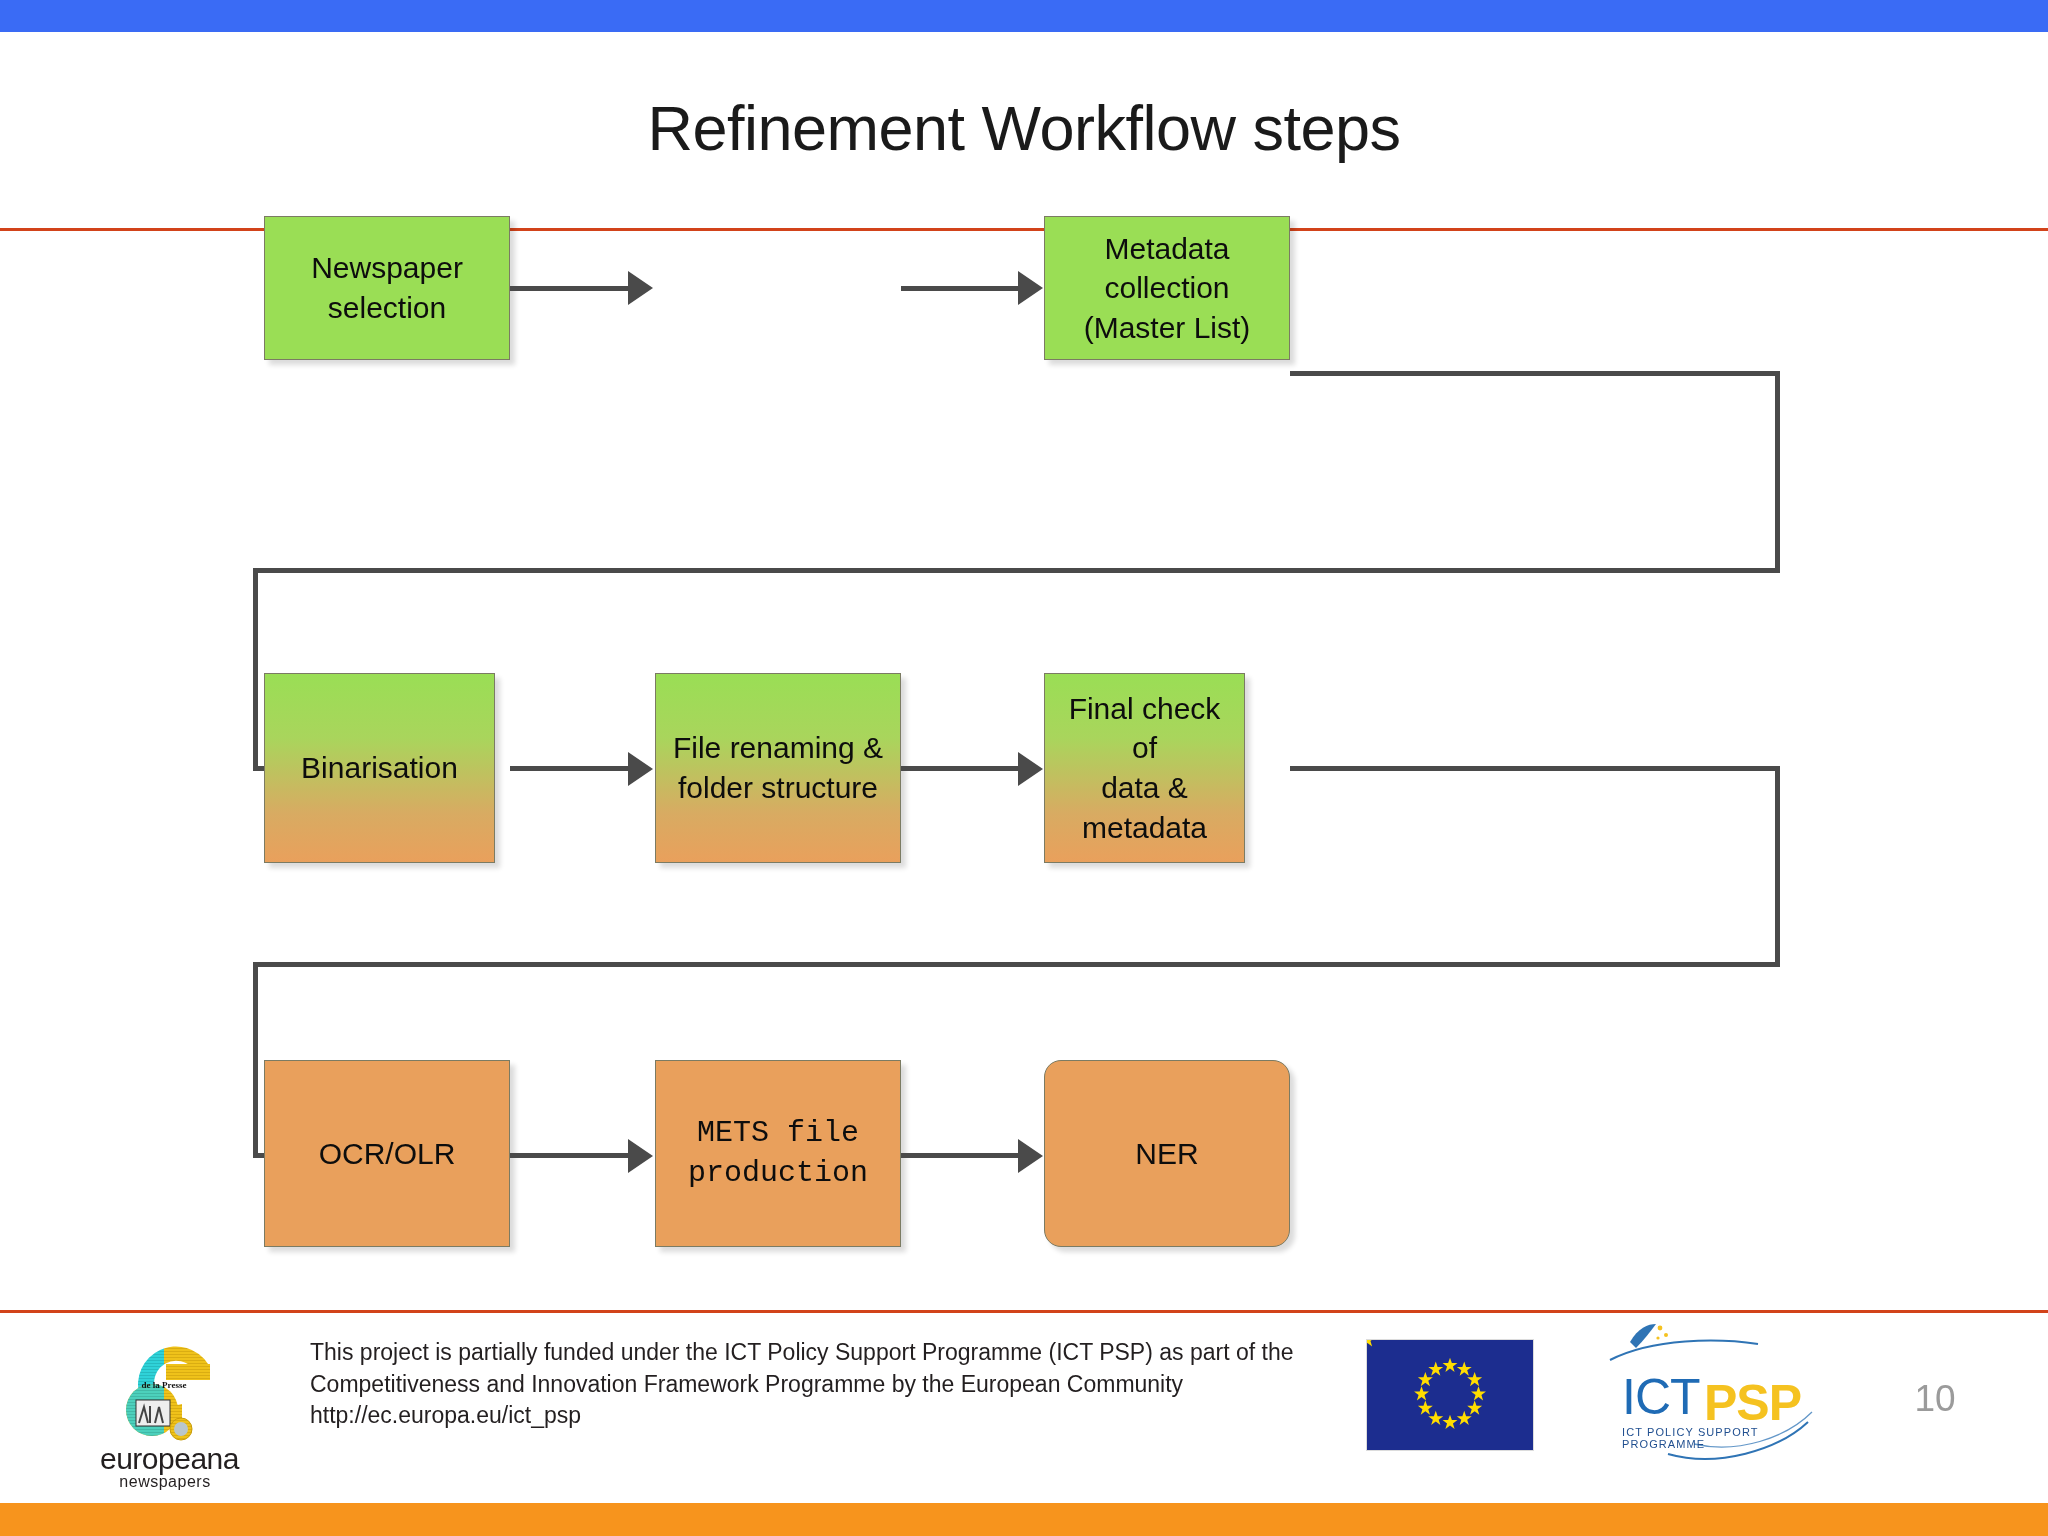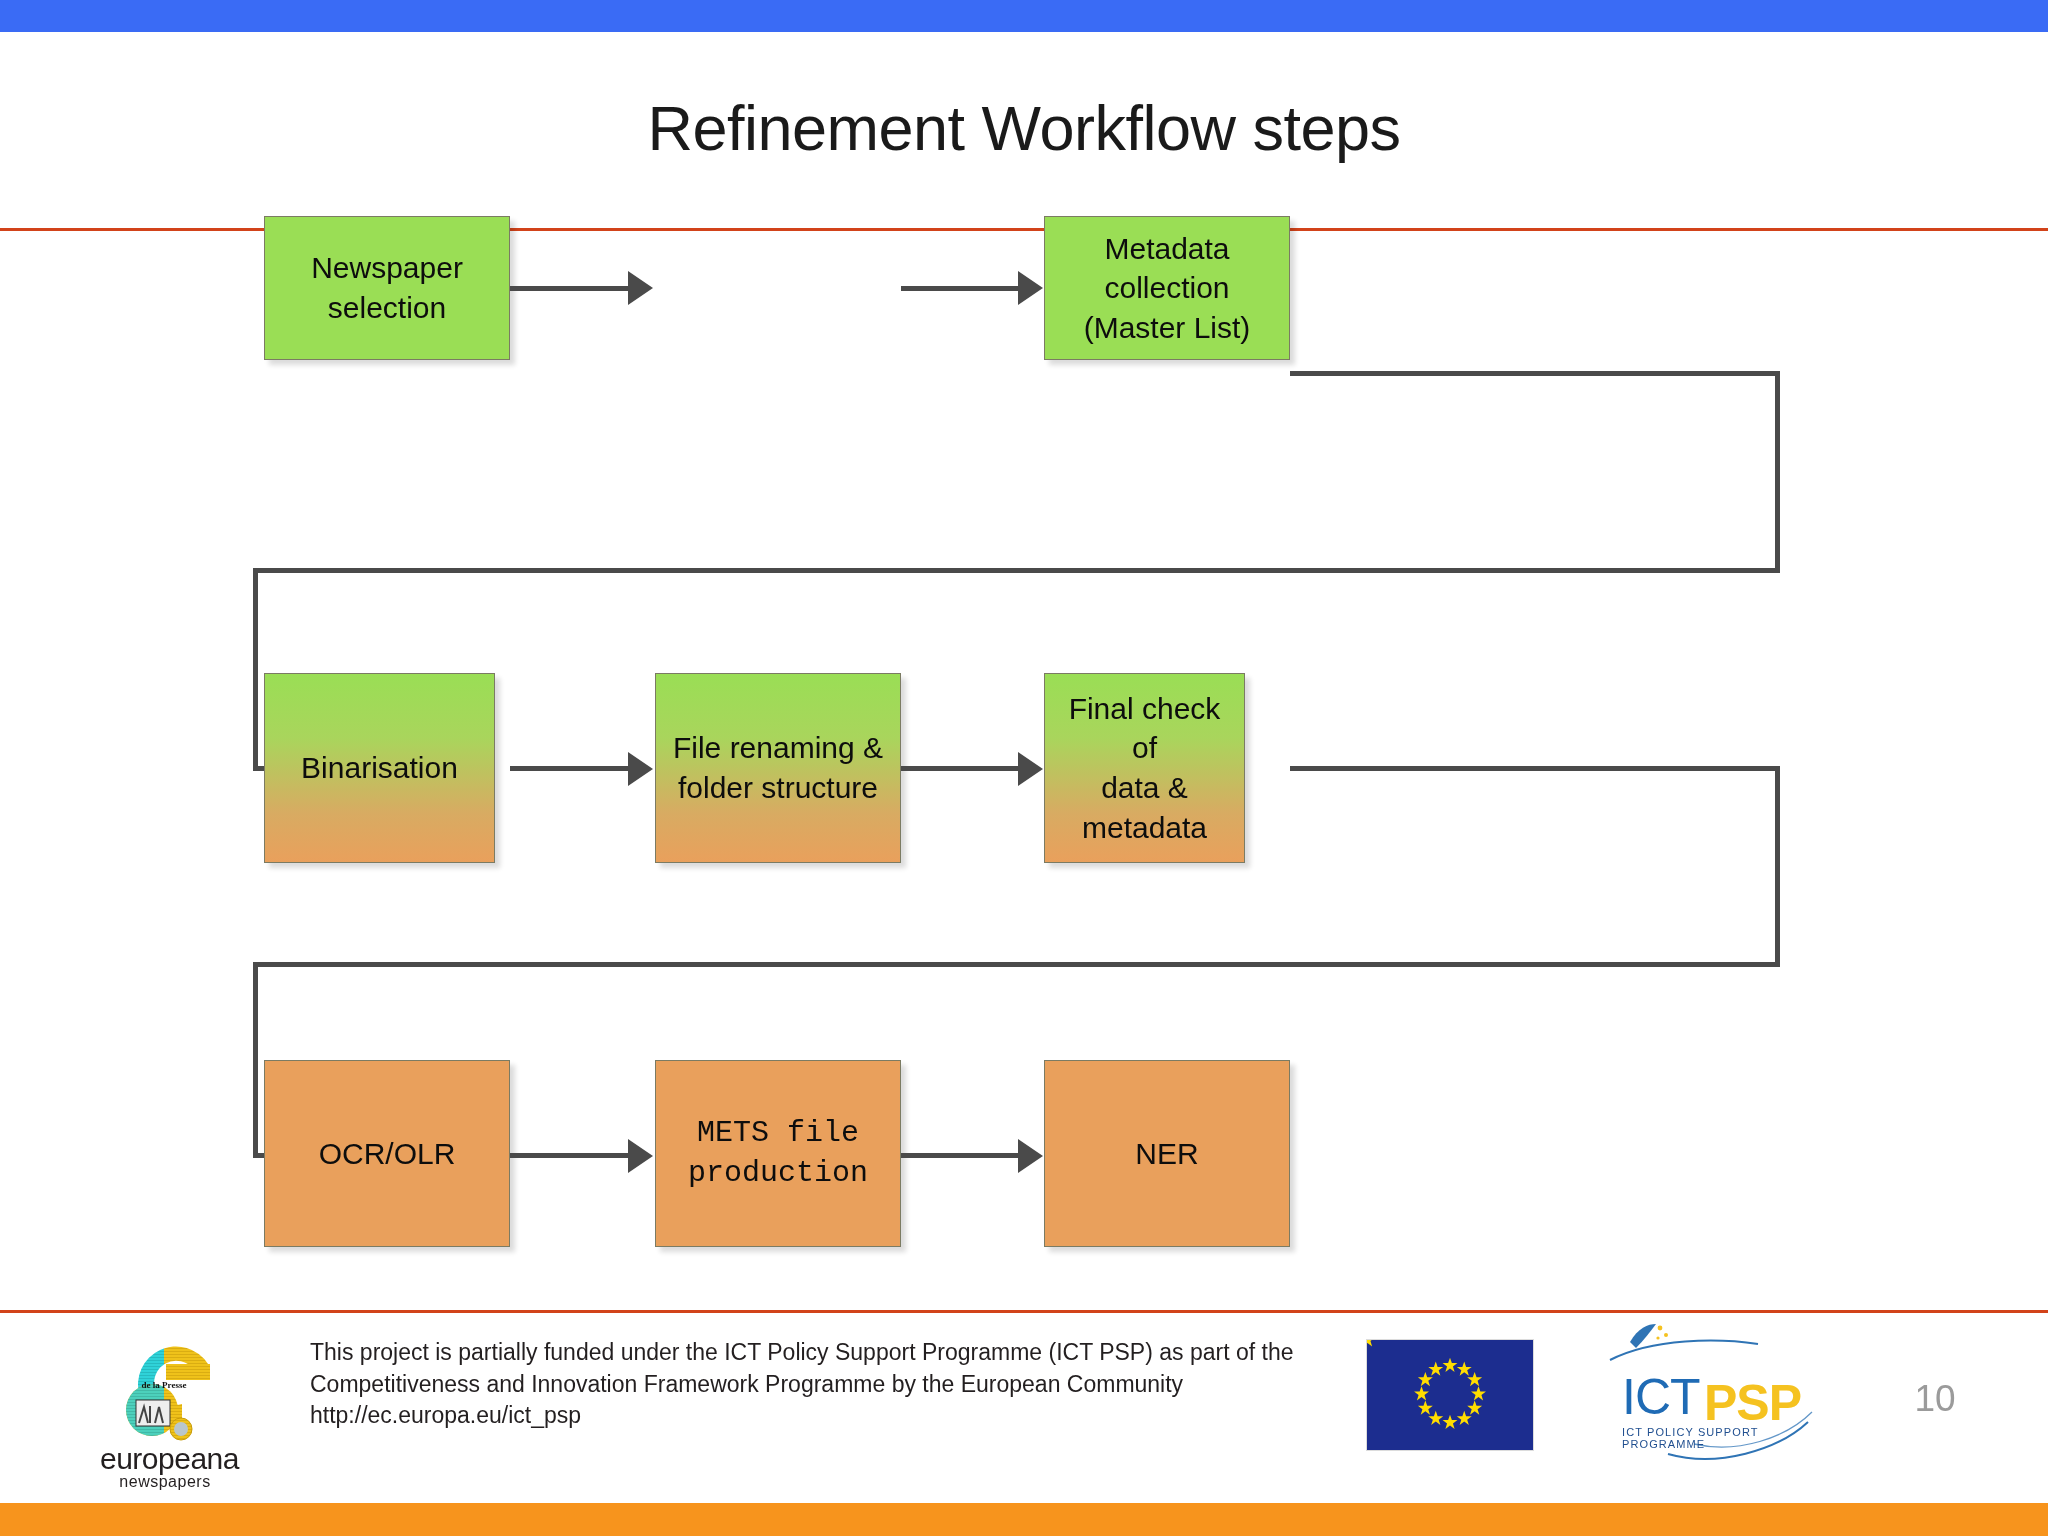--- a/index.html
+++ b/index.html
@@ -147,21 +147,21 @@
   <div class="conn h" style="left:253px;top:1153px;width:86px;"></div>
   <div class="arrow" style="left:310px;top:1139px;"></div>
 
   <div class="box fill-orange" style="left:264px;top:1060px;width:246px;height:187px;">
     <span>OCR/OLR</span>
   </div>
   <div class="box fill-orange" style="left:655px;top:1060px;width:246px;height:187px;font-family:Liberation Mono, monospace;">
     <span>METS file
 production</span>
   </div>
-  <div class="box fill-orange" style="left:1044px;top:1060px;width:246px;height:187px;">
+  <div class="box fill-orange" style="left:1044px;top:1060px;width:246px;height:187px;border-radius:17px;">
     <span>NER</span>
   </div>
 
   <div class="conn h" style="left:510px;top:1153px;width:121px;"></div>
   <div class="arrow" style="left:628px;top:1139px;"></div>
   <div class="conn h" style="left:901px;top:1153px;width:120px;"></div>
   <div class="arrow" style="left:1018px;top:1139px;"></div>
 
   <div class="rule-bot"></div>
 

